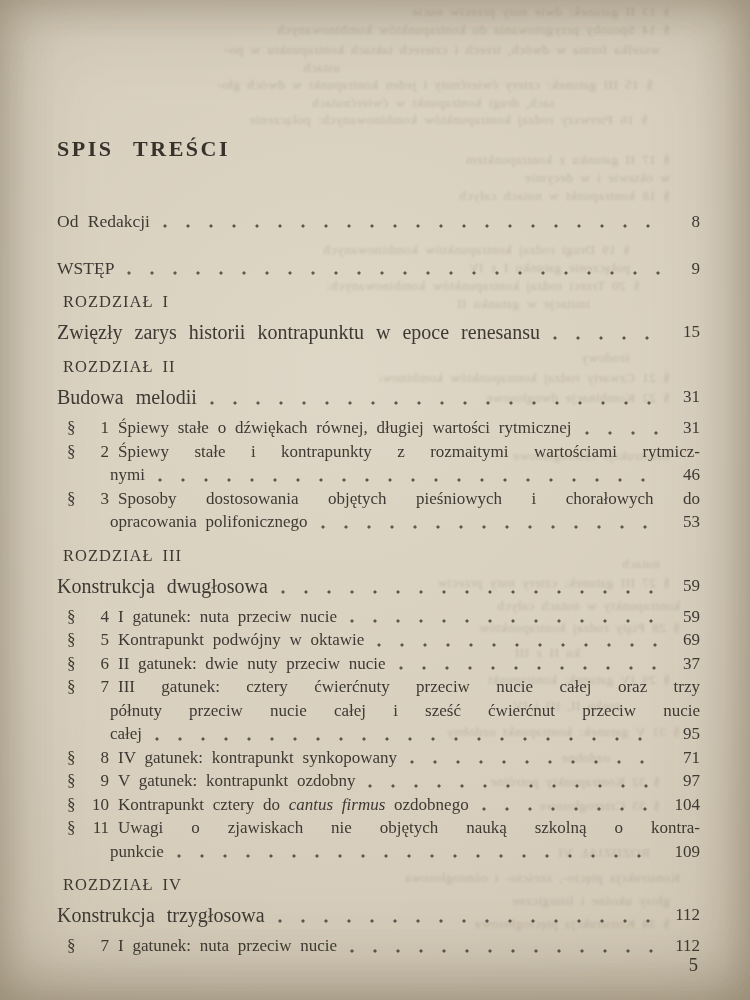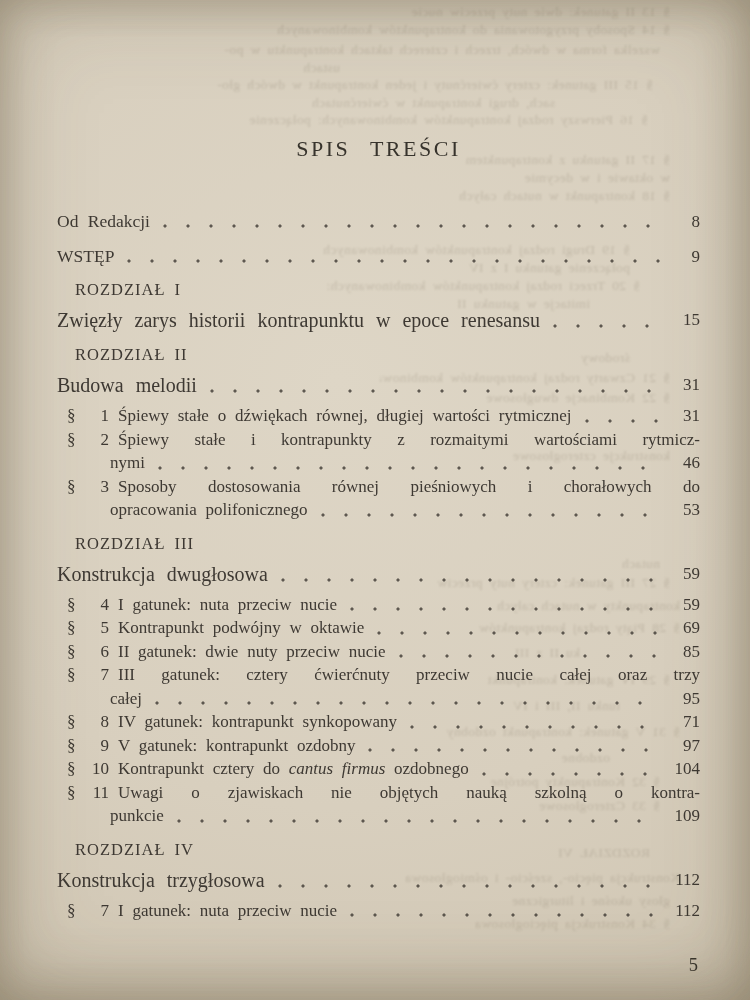--- a/index.html
+++ b/index.html
@@ -25,37 +25,37 @@
   .ghost{
     position:absolute;white-space:nowrap;overflow:hidden;
     transform:scaleX(-1);
     filter:blur(1.1px);
     opacity:.30;color:#897e6c;
     font-size:13.5px;letter-spacing:.4px;word-spacing:3px;
   }
   
   .content{position:absolute;left:57px;top:120px;width:643px;}
   .title{
-    text-align:center;font-size:22px;font-weight:normal;
+    font-size:22px;font-weight:bold;
     letter-spacing:2.5px;word-spacing:12px;
     margin:14px 0 46px;line-height:30px;color:#37332c;
   }
   .row{display:flex;align-items:flex-start;}
   .leader{
     flex:1;min-width:16px;margin:0 8px 4px 12px;
     align-self:flex-end;height:6px;
     background-image:radial-gradient(circle at 3px 3px, rgba(62,57,51,.8) 1.25px, rgba(62,57,51,0) 1.9px);
     background-size:23px 6px;background-repeat:repeat-x;background-position:left bottom;
   }
   .pnum{min-width:32px;text-align:right;font-size:17px;}
   .entry{font-size:17.5px;word-spacing:5px;line-height:23px;}
-  .entry.gap{margin-top:12px;}
+  .entry.gap{margin-top:24px;}
   .chlabel{
     font-size:16.5px;letter-spacing:1px;word-spacing:4px;
-    margin:10px 18px 6px;line-height:23px;
+    margin:10px 6px 6px;line-height:23px;
   }
   .chtitle{font-size:20px;word-spacing:7px;line-height:26px;margin-bottom:4px;}
   .section{font-size:17px;line-height:23.5px;word-spacing:4.5px;}
   .section.first{margin-top:6px;}
   .sec-line{text-align:justify;text-align-last:justify;}
   .cont{padding-left:53px;}
   .snum{
     display:inline-flex;justify-content:space-between;
     width:42px;padding-left:10px;margin-right:9px;box-sizing:content-box;
   }
@@ -147,21 +147,21 @@
           <div class="row cont">
             <span>nymi</span>
             <span class="leader"></span>
             <span class="pnum">46</span>
           </div>
         </div>
         <div class="section">
           <div class="sec-line"><span class="snum">
               <span>§</span>
               <span>3</span>
-            </span><span>Sposoby dostosowania równej pieśniowych i chorałowych do</span></div>
+            </span><span>Sposoby dostosowania objętych pieśniowych i chorałowych do</span></div>
           <div class="row cont">
             <span>opracowania polifonicznego</span>
             <span class="leader"></span>
             <span class="pnum">53</span>
           </div>
         </div>
         <div class="chlabel">ROZDZIAŁ III</div>
         <div class="row chtitle">
           <span>Konstrukcja dwugłosowa</span>
           <span class="leader"></span>
@@ -190,28 +190,29 @@
           </div>
         </div>
         <div class="section">
           <div class="row">
             <span class="snum">
               <span>§</span>
               <span>6</span>
             </span>
             <span>II gatunek: dwie nuty przeciw nucie</span>
             <span class="leader"></span>
-            <span class="pnum">85</span>
+            <span class="pnum">37</span>
           </div>
         </div>
         <div class="section">
           <div class="sec-line"><span class="snum">
               <span>§</span>
               <span>7</span>
             </span><span>III gatunek: cztery ćwierćnuty przeciw nucie całej oraz trzy</span></div>
+          <div class="sec-line cont"><span>półnuty przeciw nucie całej i sześć ćwierćnut przeciw nucie</span></div>
           <div class="row cont">
             <span>całej</span>
             <span class="leader"></span>
             <span class="pnum">95</span>
           </div>
         </div>
         <div class="section">
           <div class="row">
             <span class="snum">
               <span>§</span>

